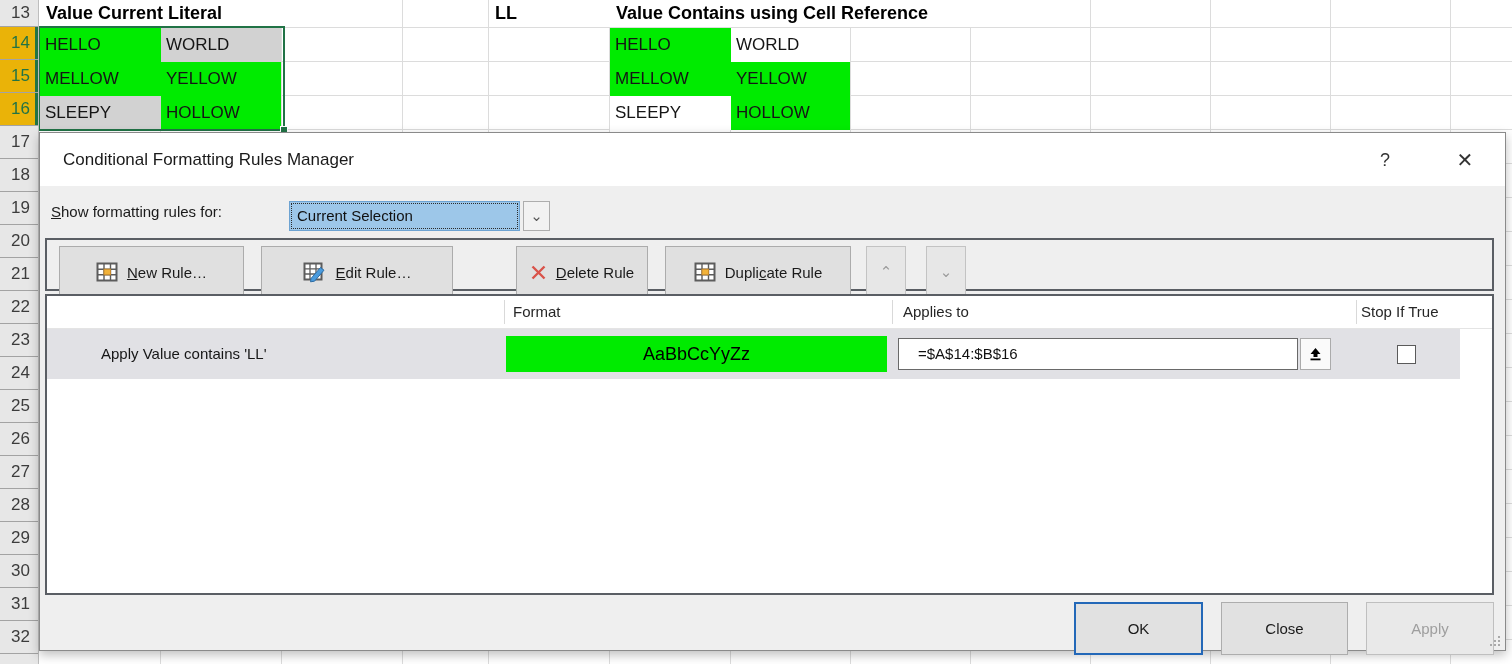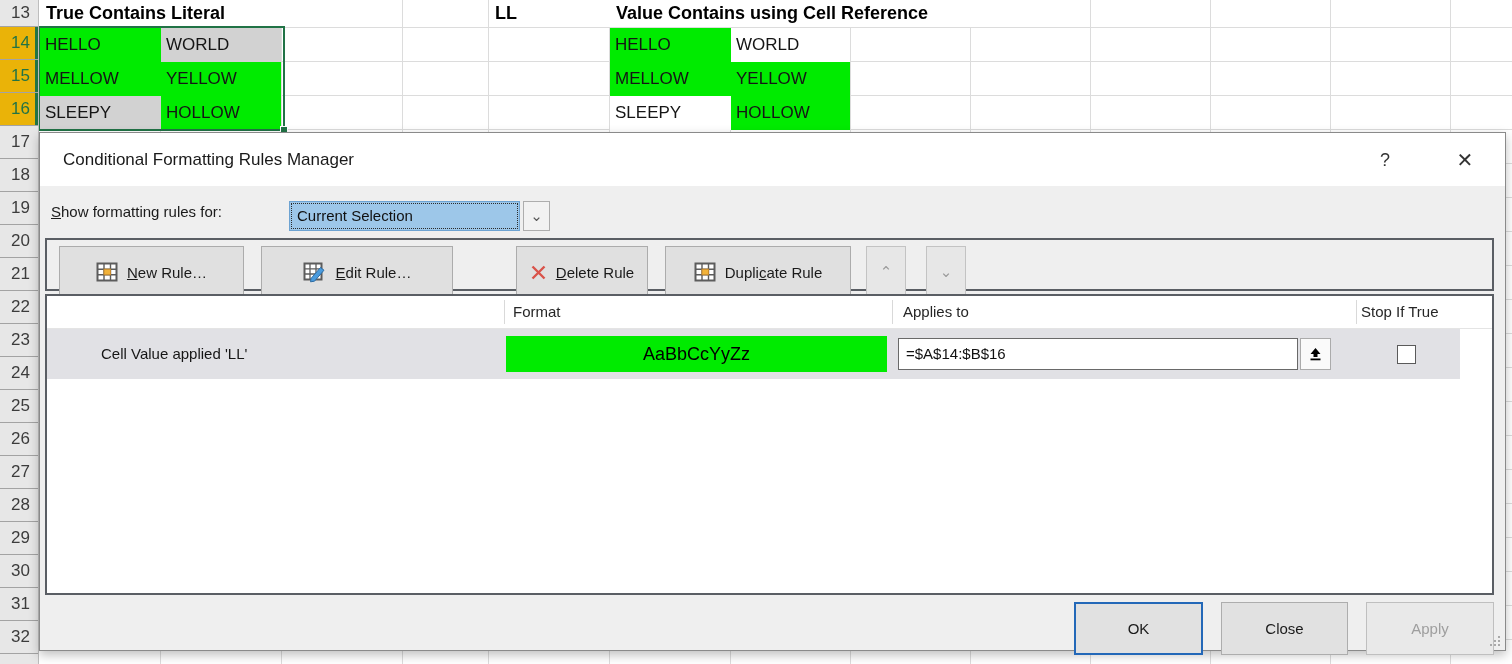--- a/index.html
+++ b/index.html
@@ -105,21 +105,21 @@
   }
   .rule-name{ position:absolute; left:54px; top:0; line-height:50px; font-size:15px; color:#161616; }
   .fmt-swatch{
     position:absolute; left:459px; top:7px; width:381px; height:36px;
     background:var(--green-fill); color:#000; font-size:18px;
     display:flex; align-items:center; justify-content:center;
   }
   .applies-input{
     position:absolute; left:851px; top:9px; width:400px; height:32px;
     background:#fff; border:1px solid #696969; font-size:15px; color:#111;
-    line-height:30px; padding-left:7px; font-family:"Liberation Sans",sans-serif;
+    line-height:30px; padding-left:19px; font-family:"Liberation Sans",sans-serif;
   }
   .collapse-btn{
     position:absolute; left:1253px; top:9px; width:31px; height:32px;
     background:#fafafa; border:1px solid #ababab; display:flex;
     align-items:center; justify-content:center;
   }
   .stop-check{
     position:absolute; left:1350px; top:16px; width:19px; height:19px;
     background:#fff; border:1px solid #5a5a5a;
   }
@@ -176,21 +176,21 @@
       <i class="hg" style="top:401px"></i>
     <i class="hg" style="top:435px"></i>
       <i class="hg" style="top:469px"></i>
     <i class="hg" style="top:503px"></i>
       <i class="hg" style="top:537px"></i>
     <i class="hg" style="top:571px"></i>
       <i class="hg" style="top:605px"></i>
     <i class="hg" style="top:639px"></i>
   </div>
 
-  <div class="cell hdr" style="left:41px;top:0;width:242px">True Contains Literal</div>
+  <div class="cell hdr" style="left:41px;top:0;width:242px">Value Current Literal</div>
   <div class="cell hdr" style="left:490px;top:0;width:132px">LL</div>
   <div class="cell hdr" style="left:611px;top:0;width:393px">Value Contains using Cell Reference</div>
 
   <div class="cell fill-green" style="left:40px;top:28px;width:121px">HELLO</div>
   <div class="cell fill-gray" style="left:161px;top:28px;width:120px">WORLD</div>
   <div class="cell fill-green" style="left:40px;top:62px;width:121px">MELLOW</div>
   <div class="cell fill-green" style="left:161px;top:62px;width:120px">YELLOW</div>
   <div class="cell fill-gray" style="left:40px;top:96px;width:121px">SLEEPY</div>
   <div class="cell fill-green" style="left:161px;top:96px;width:120px">HOLLOW</div>
 
@@ -283,21 +283,21 @@
     <div class="list-box">
       <div class="lh" style="left:466px">Format</div>
       <div class="lh" style="left:856px">Applies to</div>
       <div class="lh" style="left:1314px">Stop If True</div>
       <i class="lh-sep" style="left:457px"></i>
         <i class="lh-sep" style="left:845px"></i>
         <i class="lh-sep" style="left:1309px"></i>
       <i class="lh-line"></i>
 
       <div class="rule-row">
-        <span class="rule-name">Cell Value applied 'LL'</span>
+        <span class="rule-name">Apply Value contains 'LL'</span>
         <div class="fmt-swatch">AaBbCcYyZz</div>
         <div class="applies-input">=$A$14:$B$16</div>
         <div class="collapse-btn">
           <svg width="15" height="15" viewBox="0 0 15 15">
               <path d="M7.5 1 L12.5 7 H9.5 V10 H5.5 V7 H2.5 Z" fill="#000"></path>
               <rect x="2.5" y="11.5" width="10" height="1.8" fill="#000"></rect>
             </svg>
         </div>
         <div class="stop-check"></div>
       </div>

